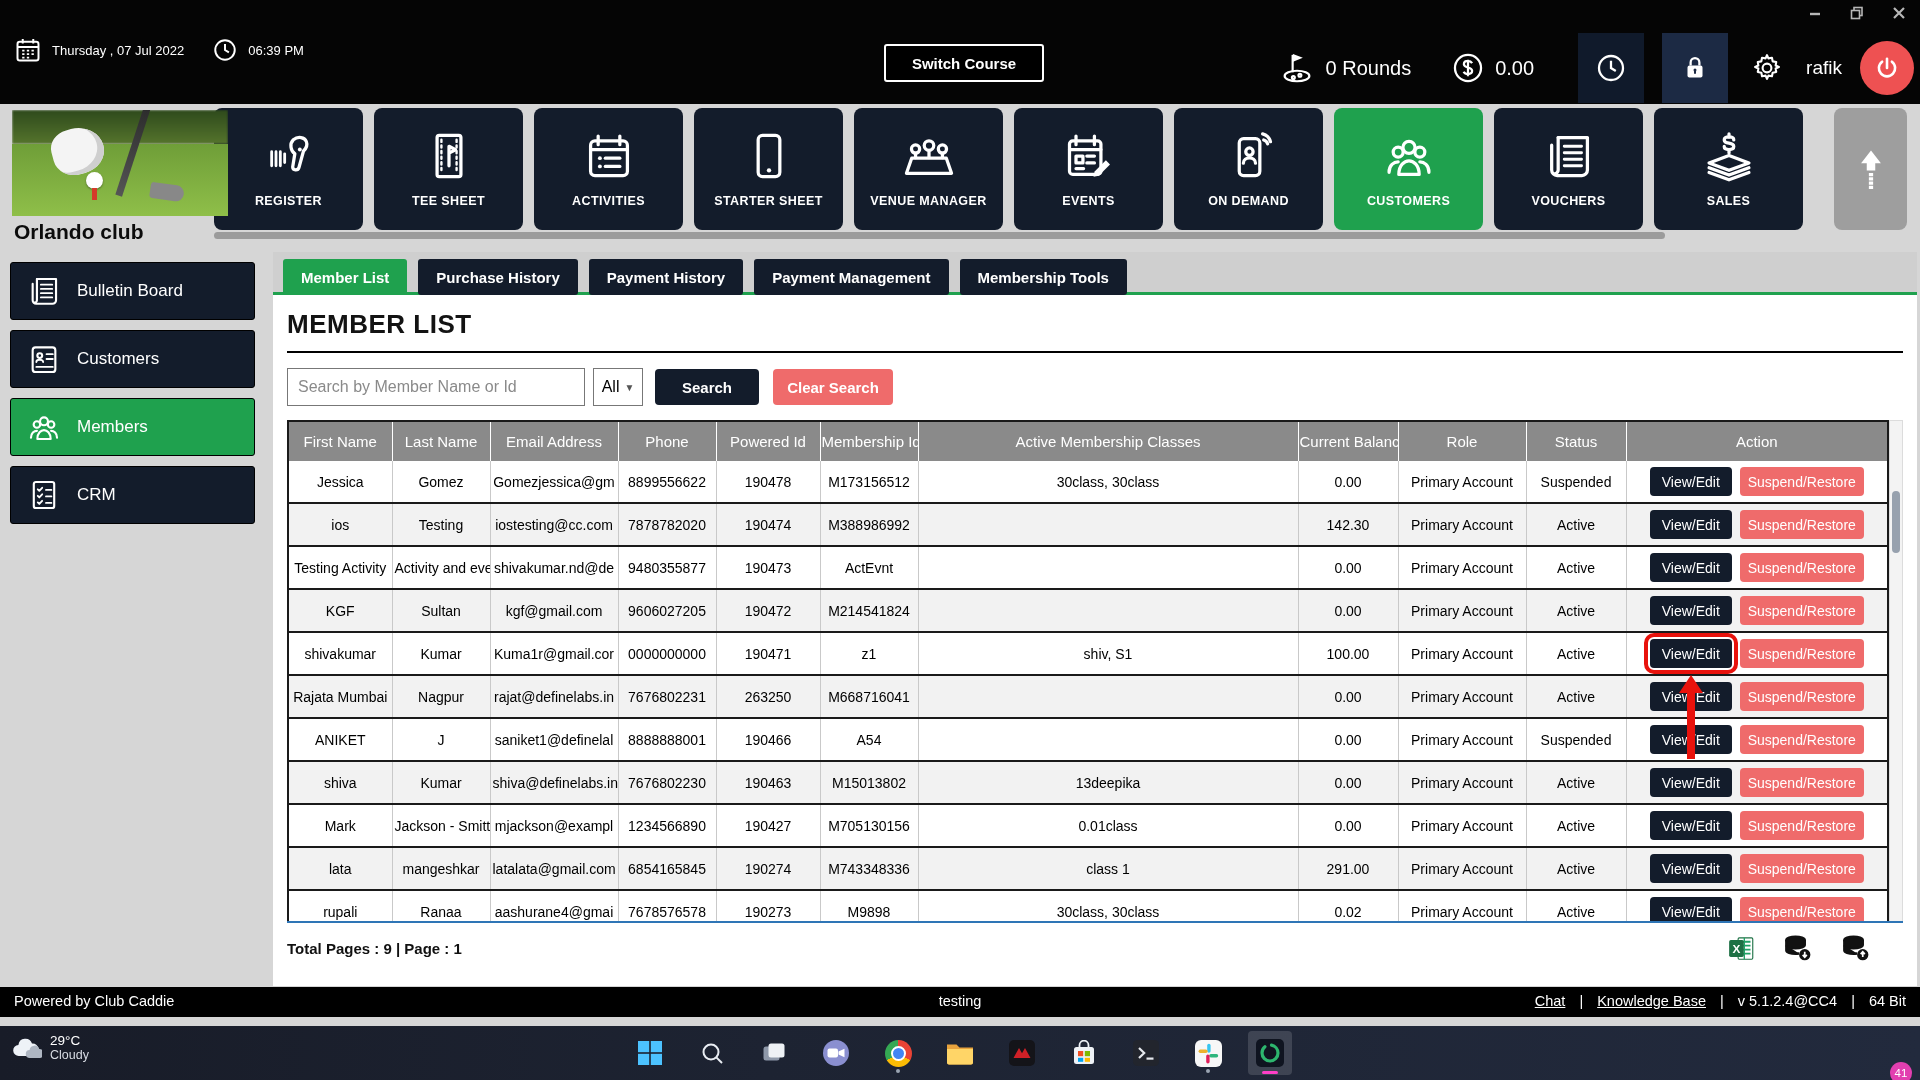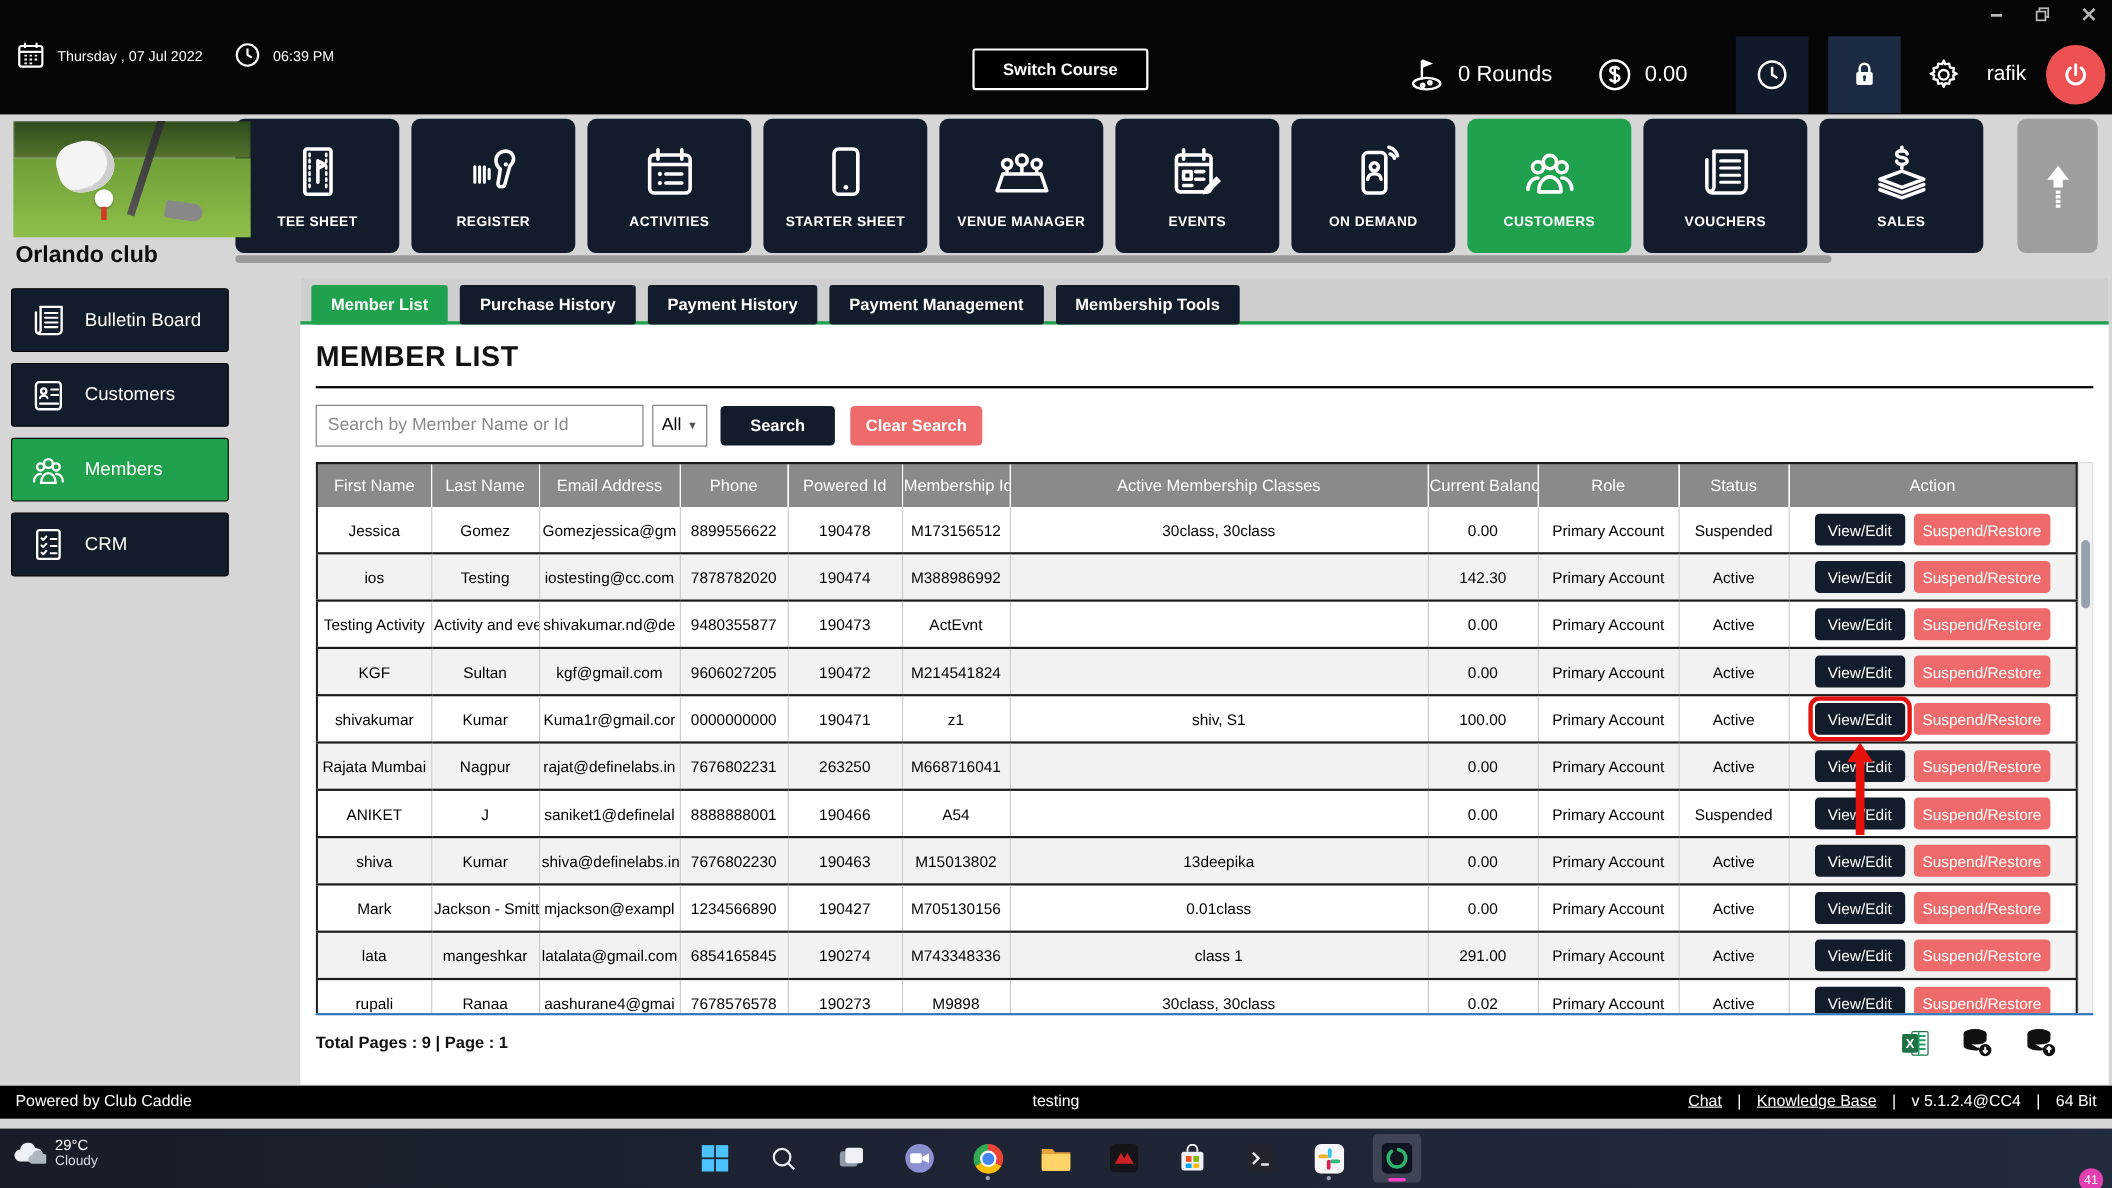--- a/index.html
+++ b/index.html
@@ -38,21 +38,21 @@
   .club-photo{position:absolute;left:12px;top:110px;width:216px;height:106px;overflow:hidden;
      background:linear-gradient(180deg,#36501f 0%,#4a6c28 18%,#679б35 30%,#7ab23e 46%,#8cc24a 70%,#9bcf55 100%);}
   .club-photo .sky{position:absolute;left:0;top:0;right:0;height:34px;background:linear-gradient(180deg,#2e4a1c,#55742c);filter:blur(1px);}
   .club-photo .grass{position:absolute;left:0;bottom:0;right:0;height:72px;background:linear-gradient(180deg,#6f9e38,#8fbf49);}
   .club-photo .shaft{position:absolute;left:118px;top:-8px;width:7px;height:96px;background:linear-gradient(#2a2a2a,#555);transform:rotate(18deg);}
   .club-photo .head{position:absolute;left:138px;top:74px;width:34px;height:16px;background:#888;border-radius:3px 8px 8px 3px;transform:rotate(8deg);}
   .club-photo .ball{position:absolute;left:74px;top:62px;width:17px;height:17px;background:#fff;border-radius:50%;box-shadow:0 1px 2px rgba(0,0,0,.4);}
   .club-photo .tee{position:absolute;left:80px;top:78px;width:5px;height:12px;background:#d43a2a;}
   .club-photo .glove{position:absolute;left:40px;top:18px;width:52px;height:46px;background:#f4f4f4;border-radius:40% 55% 50% 45%;transform:rotate(-15deg);box-shadow:inset -6px -4px 0 #cfcfcf;}
   .club-name{position:absolute;left:14px;top:220px;font-size:21px;font-weight:700;color:#0c0c0c;}
-  .nav{position:absolute;left:10px;top:262px;width:198px;display:flex;flex-direction:column;gap:10px;}
+  .nav{position:absolute;left:10px;top:262px;width:245px;display:flex;flex-direction:column;gap:10px;}
   .nav-item{height:56px;background:#131c2b;border-radius:3px;color:#fff;display:flex;align-items:center;gap:16px;
             padding-left:16px;font-size:17px;cursor:pointer;border:1px solid #000;}
   .nav-item.active{background:#1fa14e;}
 
   
   .panel{position:absolute;left:273px;top:252px;width:1644px;height:734px;background:#fff;}
   .tabstrip{height:43px;background:#cfcfcf;border-bottom:3px solid #1fa14e;display:flex;gap:11px;padding:7px 0 0 10px;box-sizing:border-box;}
   .tab{height:36px;padding:0 18px;background:#131c2b;color:#fff;border-radius:3px;font-size:15px;font-weight:600;
        display:flex;align-items:center;cursor:pointer;white-space:nowrap;}
   .tab.active{background:#1fa14e;}
@@ -209,36 +209,36 @@
           <path d="M2 2l10 10M12 2L2 12"></path>
         </svg>
       </span>
   </div>
 </header>
 
 <div class="ribbon" id="ribbon">
     <div class="tile">
       <span>
         <svg width="52" height="52" viewBox="0 0 24 24" fill="none" stroke="currentColor" stroke-width="1.5" stroke-linecap="round" stroke-linejoin="round">
+          <path d="M4 16.5v-6.5M6 16.5v-6.5M8 16.5v-6.5M10 15v-4" stroke-width="1.3"></path>
+          <path d="M14 4.5c2.2-1.8 5.2-1.2 6 .8.7 1.8-.3 3.4-1.3 4.4l-2.1 7.6c-.4 1.5-2.9 1.4-2.9-.2l1-6.2c-1.9-1.2-2.6-4.5-.7-6.4z"></path>
+          <circle cx="17" cy="9" r=".9" fill="currentColor" stroke="none"></circle>
+        </svg>
+      </span>
+                 <span class="lbl">REGISTER</span>
+    </div>
+    <div class="tile">
+      <span>
+        <svg width="52" height="52" viewBox="0 0 24 24" fill="none" stroke="currentColor" stroke-width="1.5" stroke-linecap="round" stroke-linejoin="round">
           <rect x="6.5" y="2.5" width="11" height="19" rx="1"></rect>
           <path d="M8.5 4.5v15M15.5 4.5v15" stroke-dasharray="1 1.6" stroke-width="1.1"></path>
           <path d="M12 7.5v9M12 7.5l3 1.6-3 1.6z"></path>
         </svg>
       </span>
                  <span class="lbl">TEE SHEET</span>
-    </div>
-    <div class="tile">
-      <span>
-        <svg width="52" height="52" viewBox="0 0 24 24" fill="none" stroke="currentColor" stroke-width="1.5" stroke-linecap="round" stroke-linejoin="round">
-          <path d="M4 16.5v-6.5M6 16.5v-6.5M8 16.5v-6.5M10 15v-4" stroke-width="1.3"></path>
-          <path d="M14 4.5c2.2-1.8 5.2-1.2 6 .8.7 1.8-.3 3.4-1.3 4.4l-2.1 7.6c-.4 1.5-2.9 1.4-2.9-.2l1-6.2c-1.9-1.2-2.6-4.5-.7-6.4z"></path>
-          <circle cx="17" cy="9" r=".9" fill="currentColor" stroke="none"></circle>
-        </svg>
-      </span>
-                 <span class="lbl">REGISTER</span>
     </div>
     <div class="tile">
       <span>
         <svg width="52" height="52" viewBox="0 0 24 24" fill="none" stroke="currentColor" stroke-width="1.5" stroke-linecap="round" stroke-linejoin="round">
           <rect x="3.5" y="5" width="17" height="16" rx="2"></rect>
           <path d="M7 2.8v4M17 2.8v4M3.5 9h17"></path>
           <circle cx="7.8" cy="13" r=".9" fill="currentColor" stroke="none"></circle>
           <path d="M10.3 13H17"></path>
           <circle cx="7.8" cy="16.8" r=".9" fill="currentColor" stroke="none"></circle>
           <path d="M10.3 16.8H17"></path>

